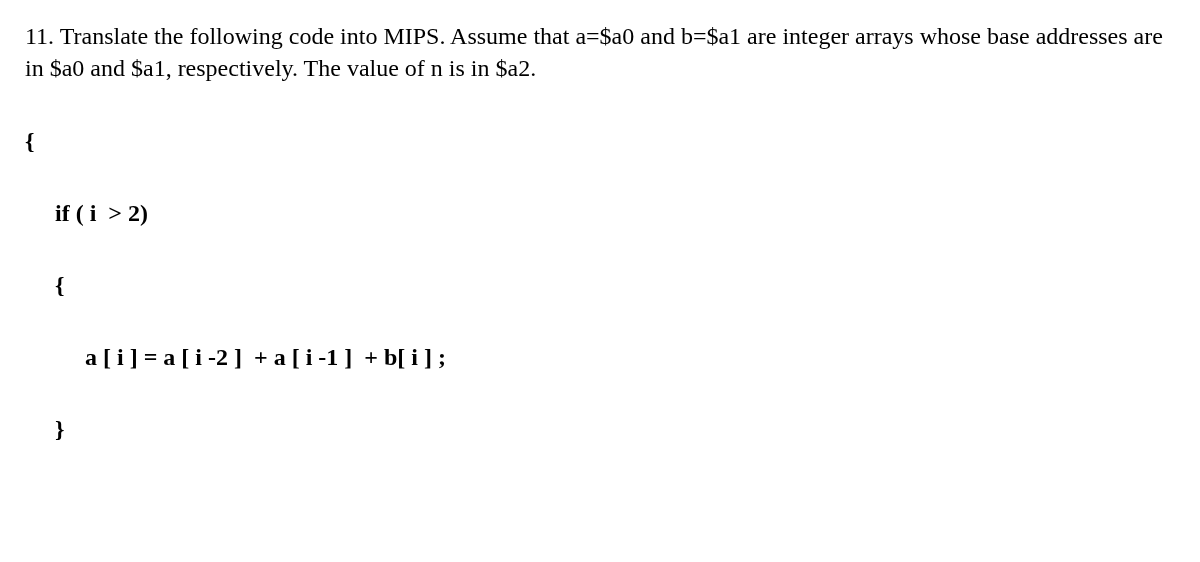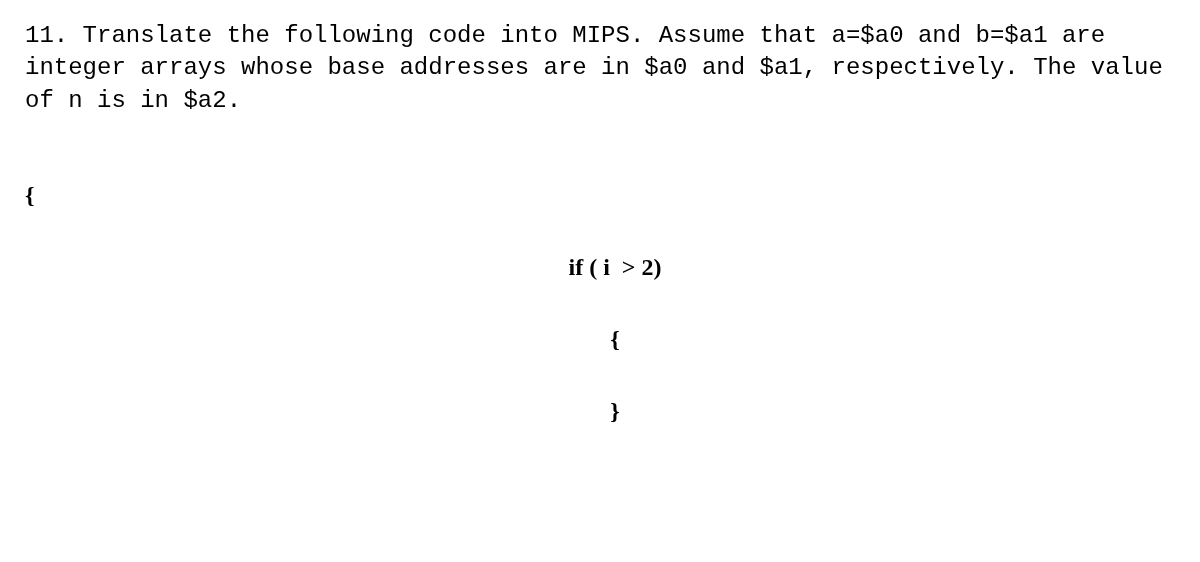--- a/index.html
+++ b/index.html
@@ -5,45 +5,44 @@
     body {
       margin: 0;
       padding: 20px 25px;
       font-family: 'Times New Roman', Times, serif;
       font-size: 24px;
       color: #000;
       background: #fff;
       line-height: 1.35;
     }
     .problem-text {
-      margin-bottom: 24px;
-      font-family: Liberation Mono, monospace;
+      margin-bottom: 2px;
     }
     .code-block {
       font-family: 'Times New Roman', Times, serif;
       font-weight: bold;
       white-space: pre;
       line-height: 1.5;
     }
     .indent-1 {
       padding-left: 30px;
-      text-align: center;
     }
     .indent-2 {
       padding-left: 60px;
     }
   </style>
 </head>
 <body>
 
 <div class="problem-text">11. Translate the following code into MIPS. Assume that a=$a0 and b=$a1 are integer arrays whose base addresses are in $a0 and $a1, respectively. The value of n is in $a2.</div>
 
 <div class="code-block">
 <div>{</div>
 <div class="indent-1">if ( i  &gt; 2)</div>
 <div class="indent-1">{</div>
+<div class="indent-2">a [ i ] = a [ i -2 ]  + a [ i -1 ]  + b[ i ] ;</div>
 <div class="indent-1">}</div>
 
 
 
 
 
 </div>
 
 </body></html>

